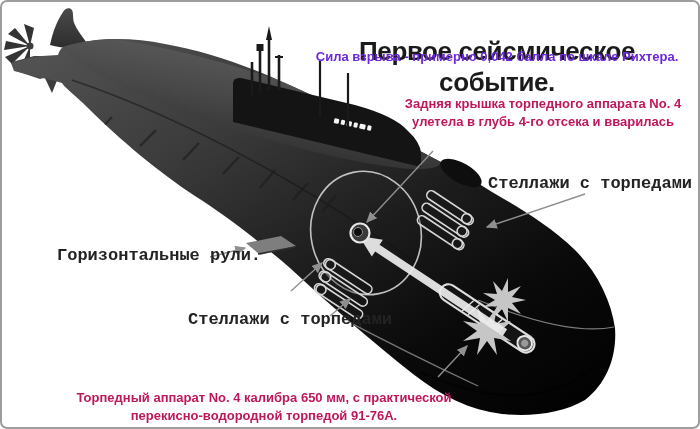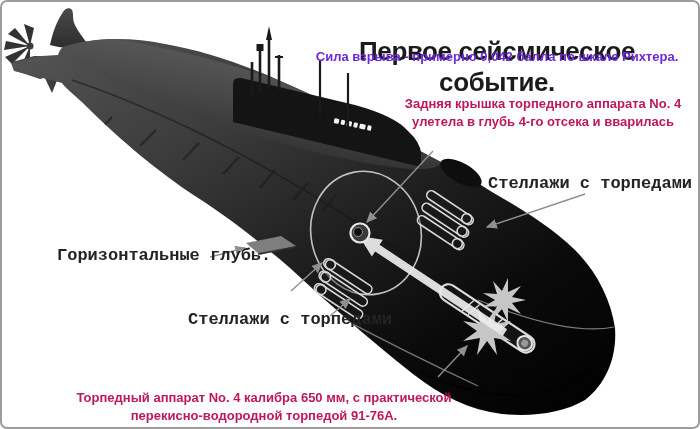--- a/index.html
+++ b/index.html
@@ -169,20 +169,20 @@
 
   <div id="title">Первое сейсмическое событие.</div>
   <div id="subtitle">Сила взрыва - примерно 0,042 балла по шкале Рихтера.</div>
 
   <div class="note" id="note-rear-cover">
     <div>Задняя крышка торпедного аппарата No. 4</div>
     <div>улетела в глубь 4-го отсека и вварилась</div>
   </div>
 
   <div class="lbl" style="left:488px;top:175px;">Стеллажи с торпедами</div>
-  <div class="lbl" style="left:57px;top:247px;">Горизонтальные глубь.</div>
+  <div class="lbl" style="left:57px;top:247px;">Горизонтальные рули.</div>
   <div class="lbl" style="left:188px;top:311px;">Стеллажи с торпедами</div>
 
   <div class="note" id="note-tube">
     <div>Торпедный аппарат No. 4 калибра 650 мм, с практической</div>
     <div>перекисно-водородной торпедой 91-76А.</div>
   </div>
 </div>
 
 </body></html>

